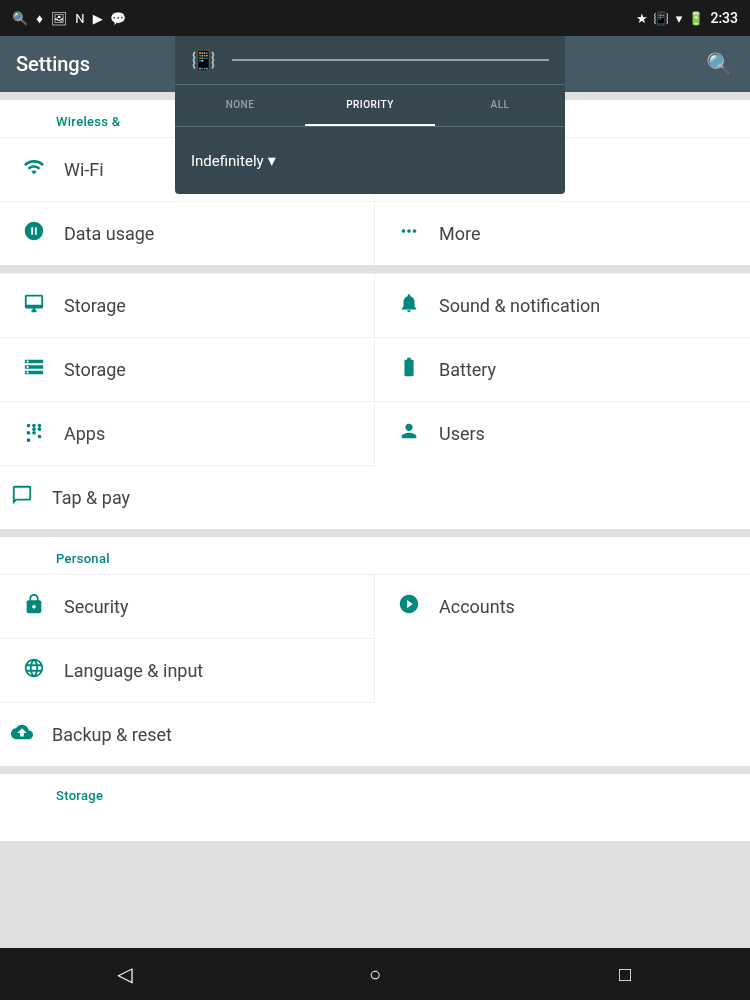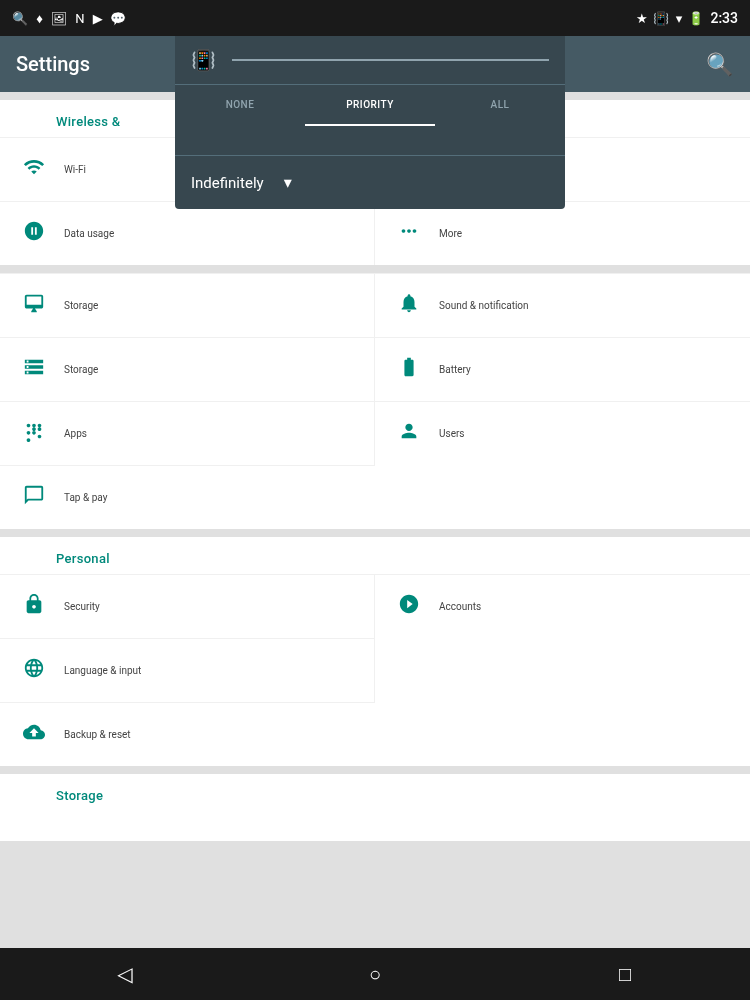--- a/index.html
+++ b/index.html
@@ -110,26 +110,25 @@
       font-size: 10px;
       font-weight: 500;
       letter-spacing: 0.5px;
       cursor: pointer;
     }
     .dropdown-tab.active {
       color: white;
       border-bottom: 2px solid white;
     }
     .indefinitely-row {
-      padding: 17px 16px;
-      display: flex;
-      align-items: center;
-      gap: 20px;
+      padding: 24px 16px;
+      display: flex;
+      align-items: center;
+      gap: 4px;
       border-top: 1px solid #546e7a;
-      margin-top: 29px;
     }
     .indefinitely-text {
       color: white;
       font-size: 15px;
     }
     .chevron-down {
       color: white;
       font-size: 16px;
     }
 
@@ -164,36 +163,36 @@
       display: flex;
       align-items: center;
       padding: 18px 20px;
       gap: 16px;
       cursor: pointer;
       border-top: 1px solid #f0f0f0;
     }
     .settings-item-full {
       display: flex;
       align-items: center;
-      padding: 18px 20px;
+      padding: 18px 8px;
       gap: 16px;
       cursor: pointer;
       border-top: 1px solid #f0f0f0;
       grid-column: 1 / -1;
       width: 50%;
     }
     .item-icon {
       color: #00897b;
       font-size: 22px;
       width: 28px;
       text-align: center;
     }
     .item-label {
       color: #444;
-      font-size: 10px;
+      font-size: 18px;
     }
 
     
     .settings-grid .settings-item:nth-child(odd) {
       border-right: 1px solid #f0f0f0;
     }
 
     
     .nav-bar {
       width: 750px;

